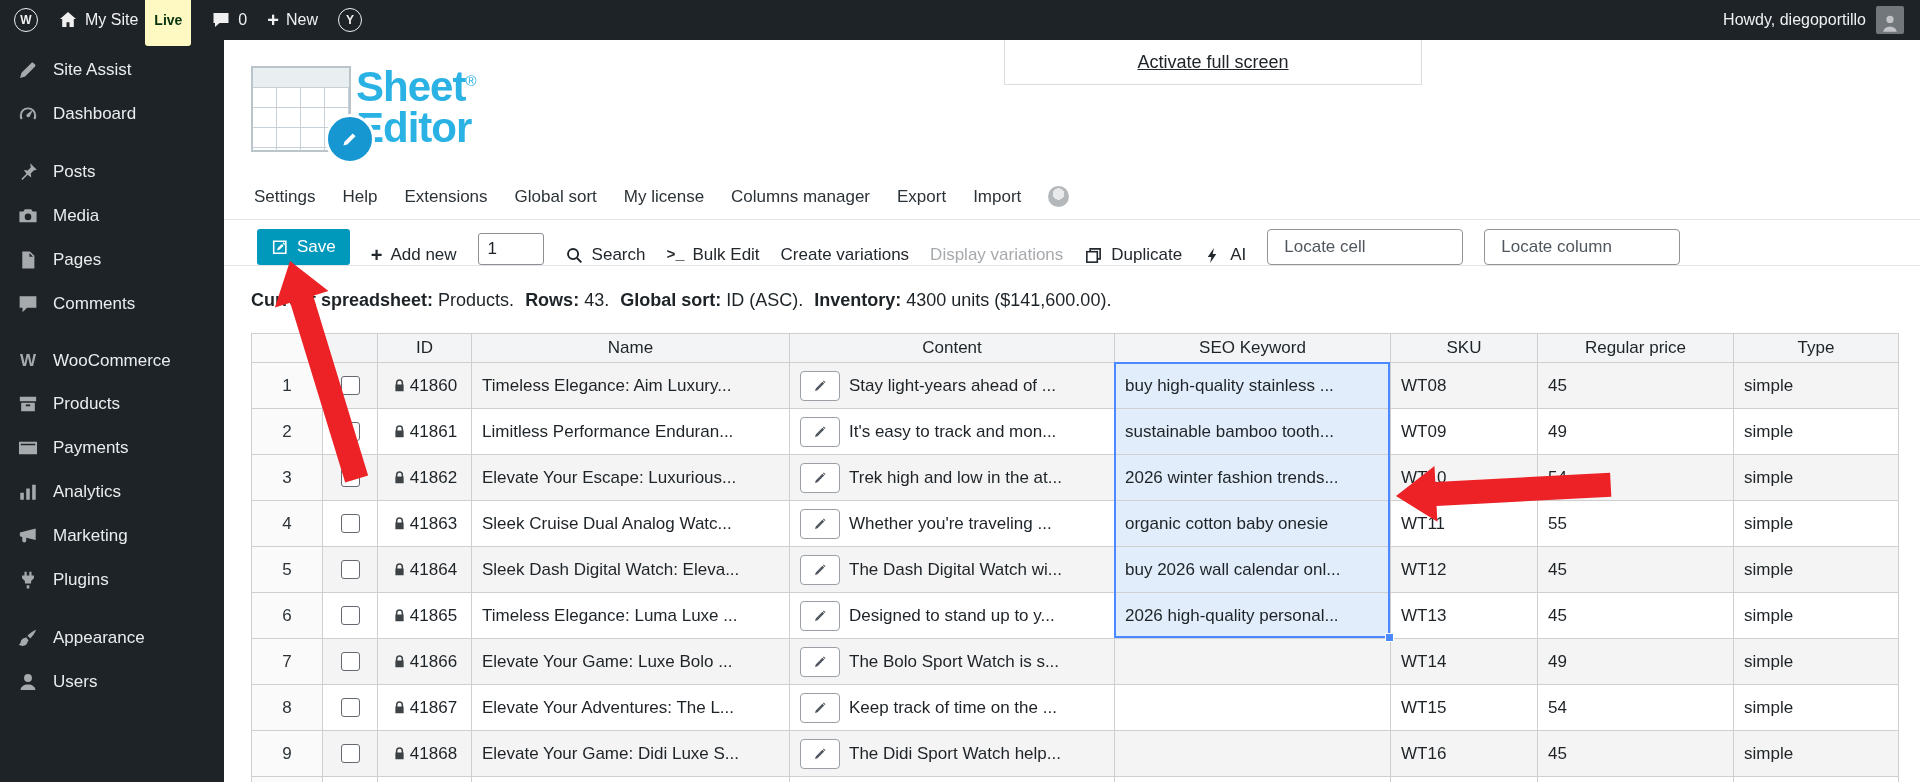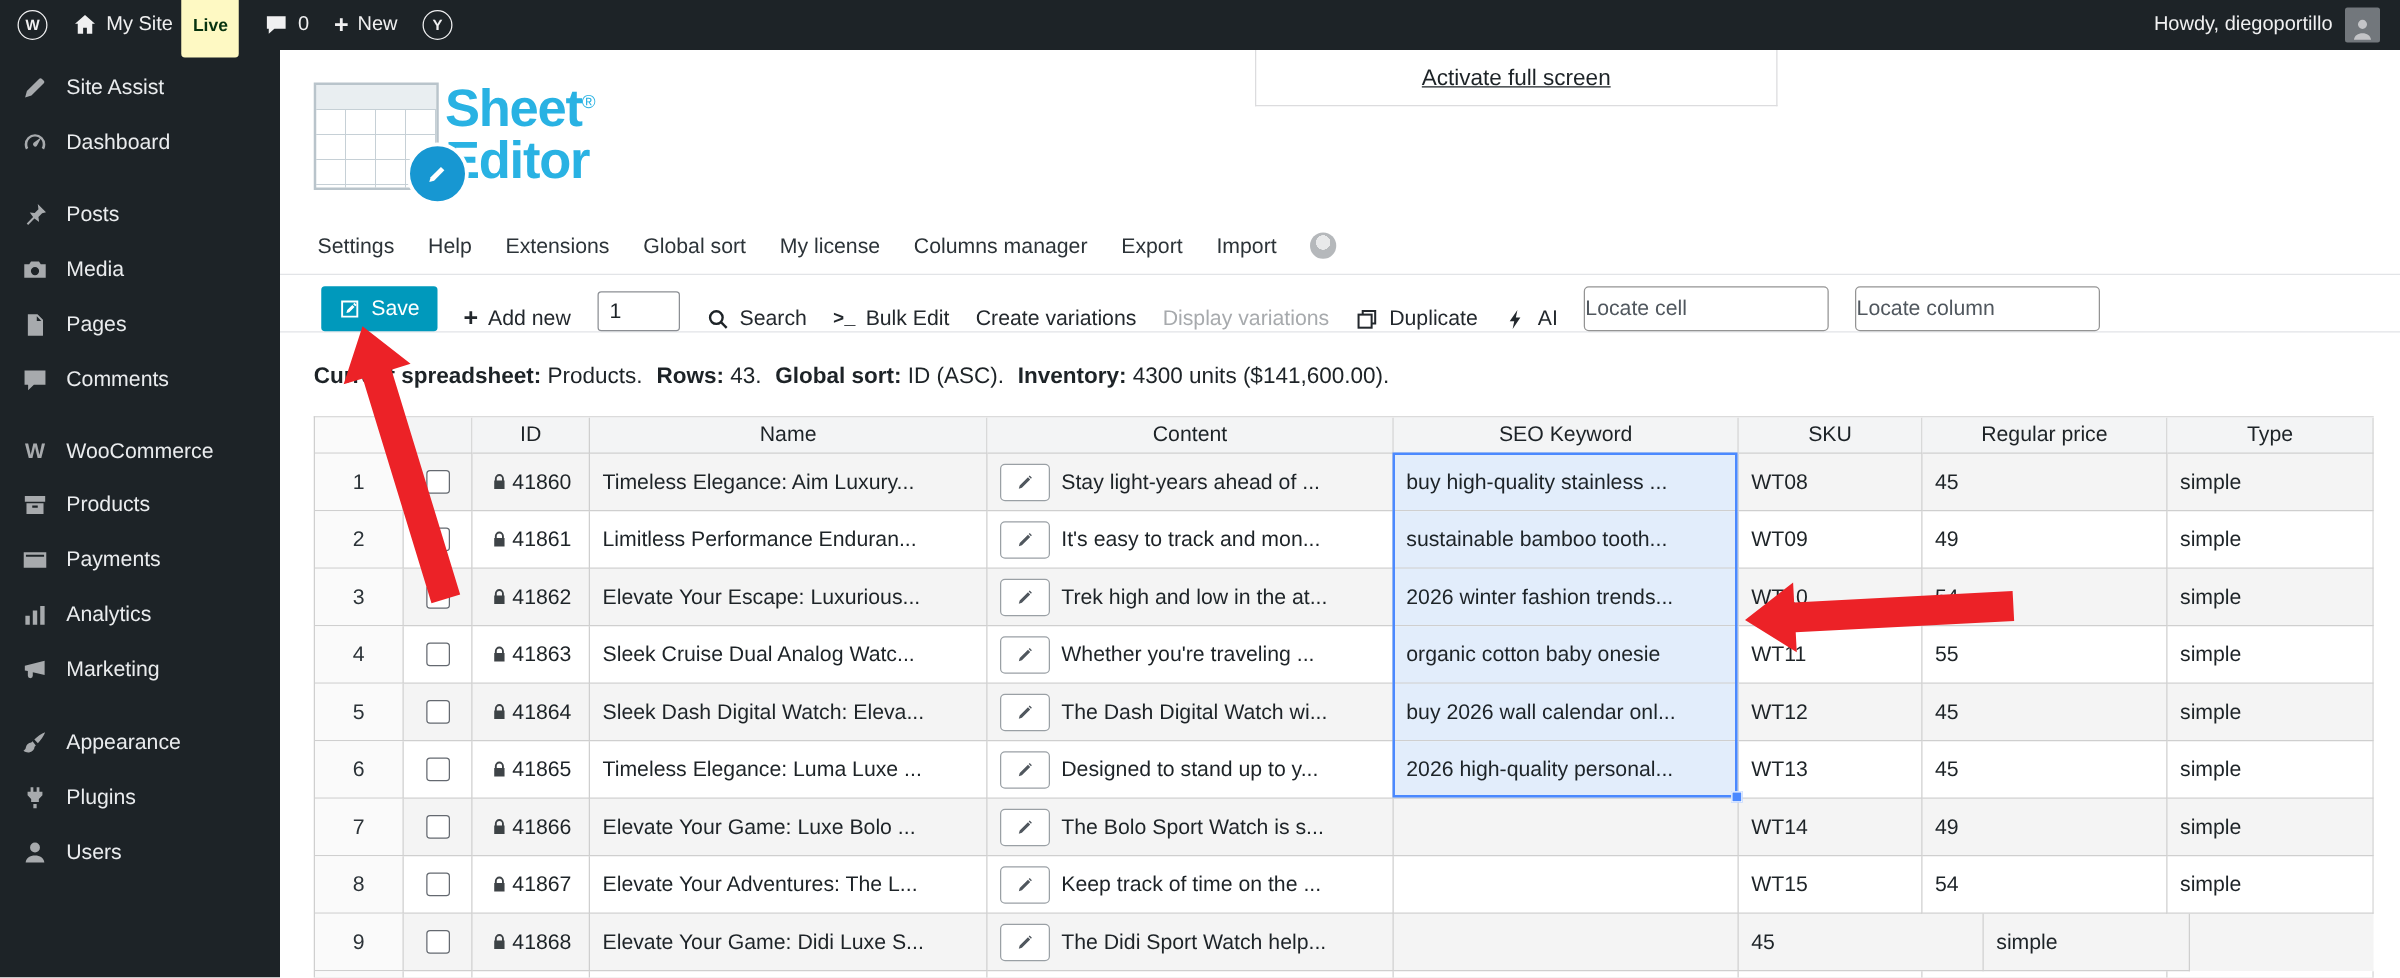--- a/index.html
+++ b/index.html
@@ -60,21 +60,21 @@
            box-sizing:border-box;font-size:17px;color:#23282d;}
   .tb-item{display:flex;align-items:center;gap:8px;cursor:pointer;white-space:nowrap;}
   .save-btn{background:#0099bc;color:#fff;border:none;border-radius:3px;padding:8px 14px;font-size:17px;
             display:flex;align-items:center;gap:8px;cursor:pointer;font-family:inherit;}
   .save-btn svg{width:18px;height:18px}
   .tb-ic svg{width:19px;height:19px;display:block}
   .num-input{width:66px;height:32px;border:1px solid #8c8f94;border-radius:3px;padding:0 9px;font-size:17px;
              font-family:inherit;color:#1d2327;box-sizing:border-box;}
   .mono-glyph{font-family:"Liberation Mono","DejaVu Sans Mono",monospace;font-weight:bold;font-size:15px;}
   .disabled{color:#a7aaad;}
-  .locate-input{width:196px;height:36px;border:1px solid #949494;border-radius:4px;padding:0 0;font-size:17px;
+  .locate-input{width:196px;height:36px;border:1px solid #949494;border-radius:4px;padding:0 16px;font-size:17px;
                 font-family:inherit;color:#3c434a;box-sizing:border-box;}
   .locate-input::placeholder{color:#50575e;opacity:1}
 
   
   .status-line{position:absolute;left:27px;top:250px;font-size:18px;color:#1d2327;white-space:nowrap;}
   .status-line b{font-weight:bold;}
   .status-line .seg{margin-right:6px;}
 
   
   .sheet{position:absolute;left:27px;top:293px;width:1647px;height:449px;overflow:hidden;
@@ -232,35 +232,35 @@
     <span>Analytics</span>
   </div>
   <div class="sb-item">
     <span class="sb-ic">
         <svg viewBox="0 0 20 20">
           <path d="M17 3.2v10.4l-8.6-2v2.6a1.8 1.8 0 0 1-3.6 0v-3.4l-2.2-.5V6.9L17 3.2z"></path>
         </svg>
       </span>
     <span>Marketing</span>
   </div>
+  <div class="sb-item">
+    <span class="sb-ic">
+        <svg viewBox="0 0 20 20">
+          <path d="M13.2 2.6v3.2h2.2v2.6l-2.6 2.6v2.2H7.2v-2.2L4.6 8.4V5.8h2.2V2.6h2v3.2h2.4V2.6zM8.8 14.8h2.4v3H8.8z"></path>
+        </svg>
+      </span>
+    <span>Plugins</span>
+  </div>
   <div class="sb-item sep">
     <span class="sb-ic">
         <svg viewBox="0 0 20 20">
           <path d="M17.4 2.6c-2.6.9-6 3.3-7.9 5.3l2.6 2.6c2-1.9 4.4-5.3 5.3-7.9zM8.2 9.1l-.9.9c-2 .1-3.6 1.5-3.9 3.5-.2 1.2-.8 2-1.8 2.5 1.3 1 3.1 1.5 4.6 1.1 2-.5 3.4-2 3.5-4l.9-.9z"></path>
         </svg>
       </span>
     <span>Appearance</span>
-  </div>
-  <div class="sb-item">
-    <span class="sb-ic">
-        <svg viewBox="0 0 20 20">
-          <path d="M13.2 2.6v3.2h2.2v2.6l-2.6 2.6v2.2H7.2v-2.2L4.6 8.4V5.8h2.2V2.6h2v3.2h2.4V2.6zM8.8 14.8h2.4v3H8.8z"></path>
-        </svg>
-      </span>
-    <span>Plugins</span>
   </div>
   <div class="sb-item">
     <span class="sb-ic">
         <svg viewBox="0 0 20 20">
           <path d="M10 2.8a3.6 3.6 0 1 1 0 7.2 3.6 3.6 0 0 1 0-7.2zM3.2 17.2c.4-3.3 3.1-5 6.8-5s6.4 1.7 6.8 5z"></path>
         </svg>
       </span>
     <span>Users</span>
   </div>
 </div>
@@ -608,20 +608,21 @@
         <div class="td c-name">Elevate Your Game: Didi Luxe S...</div>
         <div class="td c-content">
             <span class="editbtn">
               <svg viewBox="0 0 20 20">
                 <path d="M3.8 16.2l.9-3.1 8.3-8.3 2.2 2.2-8.3 8.3zM13.7 4.1l2.2 2.2 1-1-2.2-2.2z"></path>
               </svg>
             </span>
             <span class="ctext">The Didi Sport Watch help...</span>
           </div>
         <div class="td c-seo"></div>
+        <div class="td c-sku">WT16</div>
         <div class="td c-price">45</div>
         <div class="td c-type">simple</div>
       </div>
 
       <div class="tr partial">
         <div class="td c-num"></div>
           <div class="td c-check"></div>
           <div class="td c-id"></div>
         <div class="td c-name"></div>
           <div class="td c-content"></div>

